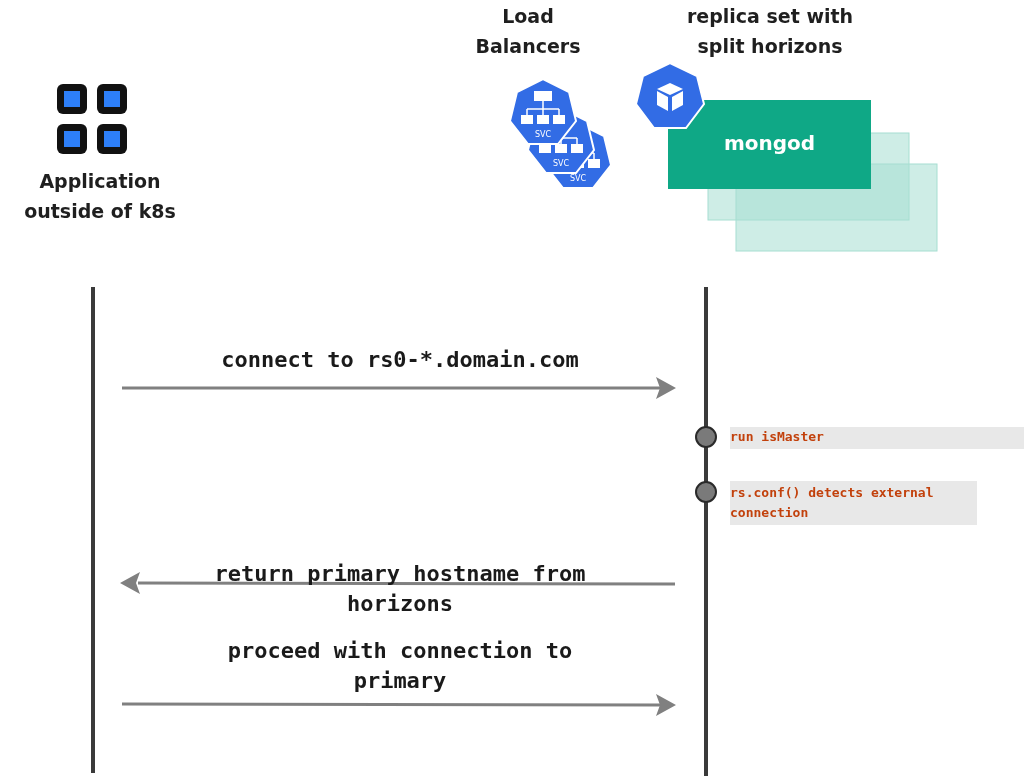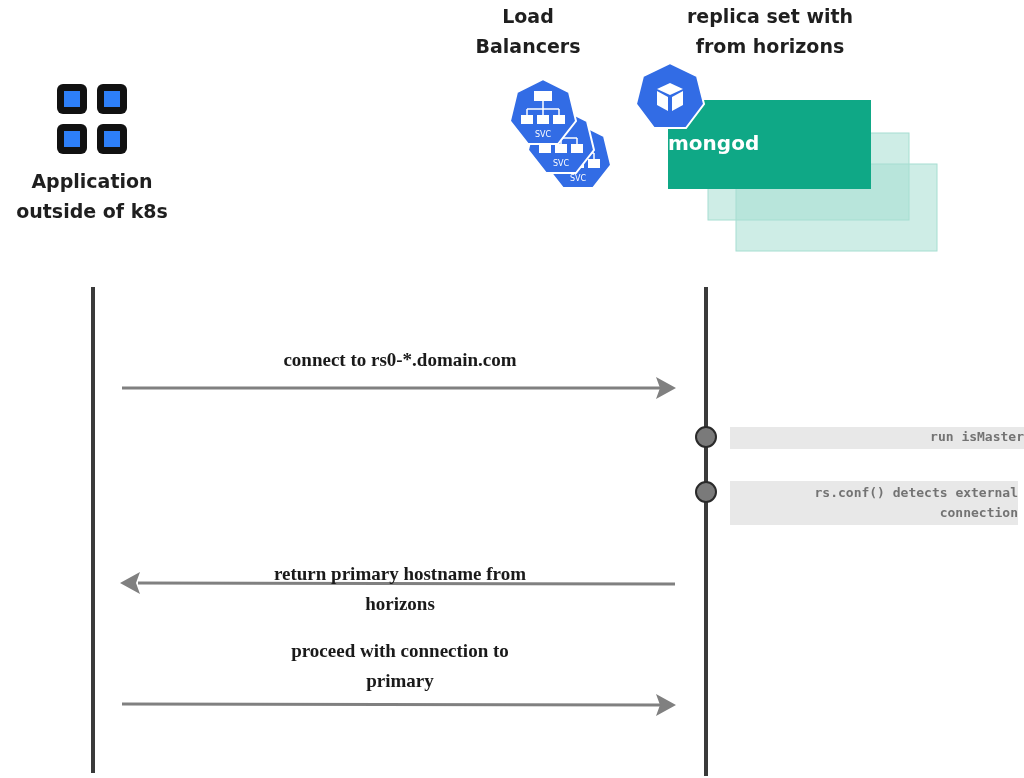--- a/index.html
+++ b/index.html
@@ -15,51 +15,51 @@
       white-space: pre-line;
     }
     .mono {
       position: absolute;
       font-family: "DejaVu Sans Mono", monospace;
       font-weight: bold;
       color: #1a1a1a;
       text-align: center;
       white-space: pre-line;
     }
-    .msg-label { font-size: 19px; line-height: 30px; font-family: Liberation Serif, serif; }
+    .msg-label { font-size: 22px; line-height: 30px; }
     .note {
       position: absolute;
       background: #e8e8e8;
       font-family: "DejaVu Sans Mono", monospace;
       font-weight: bold;
       font-size: 13px;
-      color: #737373;
-      text-align: right;
+      color: #c2410c;
+      text-align: left;
       line-height: 20px;
       white-space: pre-line;
     }
     svg { position: absolute; left: 0; top: 0; }
     .mongod-label {
       position: absolute;
       font-family: "DejaVu Sans", sans-serif;
       font-weight: bold;
       font-size: 20px;
       color: #ffffff;
-      text-align: left;
+      text-align: center;
     }
   </style>
 </head>
 <body>
 
-<div class="title" style="left:0px; top:166px; width:184px;">Application
+<div class="title" style="left:0px; top:166px; width:184px;padding-left:8px;">Application
 outside of k8s</div>
 <div class="title" style="left:443px; top:1px; width:170px;">Load
 Balancers</div>
 <div class="title" style="left:650px; top:1px; width:240px;">replica set with
-from horizons</div>
+split horizons</div>
 
 <svg width="1024" height="778" viewBox="0 0 1024 778">
 
   <g>
     <rect x="57" y="84" width="30" height="30" rx="6" fill="#111"></rect>
     <rect x="97" y="84" width="30" height="30" rx="6" fill="#111"></rect>
     <rect x="57" y="124" width="30" height="30" rx="6" fill="#111"></rect>
     <rect x="97" y="124" width="30" height="30" rx="6" fill="#111"></rect>
     <rect x="64" y="91" width="16" height="16" fill="#2d7ff9"></rect>
     <rect x="104" y="91" width="16" height="16" fill="#2d7ff9"></rect>
@@ -125,14 +125,14 @@
 
 <div class="mongod-label" style="left:668px; top:131px; width:203px;">mongod</div>
 
 <div class="mono msg-label" style="left:122px; top:345px; width:556px;">connect to rs0-*.domain.com</div>
 <div class="mono msg-label" style="left:122px; top:515px; width:556px;margin-top:44px;">return primary hostname from
 horizons</div>
 <div class="mono msg-label" style="left:122px; top:636px; width:556px;">proceed with connection to
 primary</div>
 
 <div class="note" style="left:730px; top:427px; width:294px; height:22px;">run isMaster</div>
-<div class="note" style="left:730px; top:481px; width:288px; height:44px; padding-top:2px; box-sizing:border-box;">rs.conf() detects external
+<div class="note" style="left:730px; top:481px; width:247px; height:44px; padding-top:2px; box-sizing:border-box;">rs.conf() detects external
 connection</div>
 
 </body></html>

